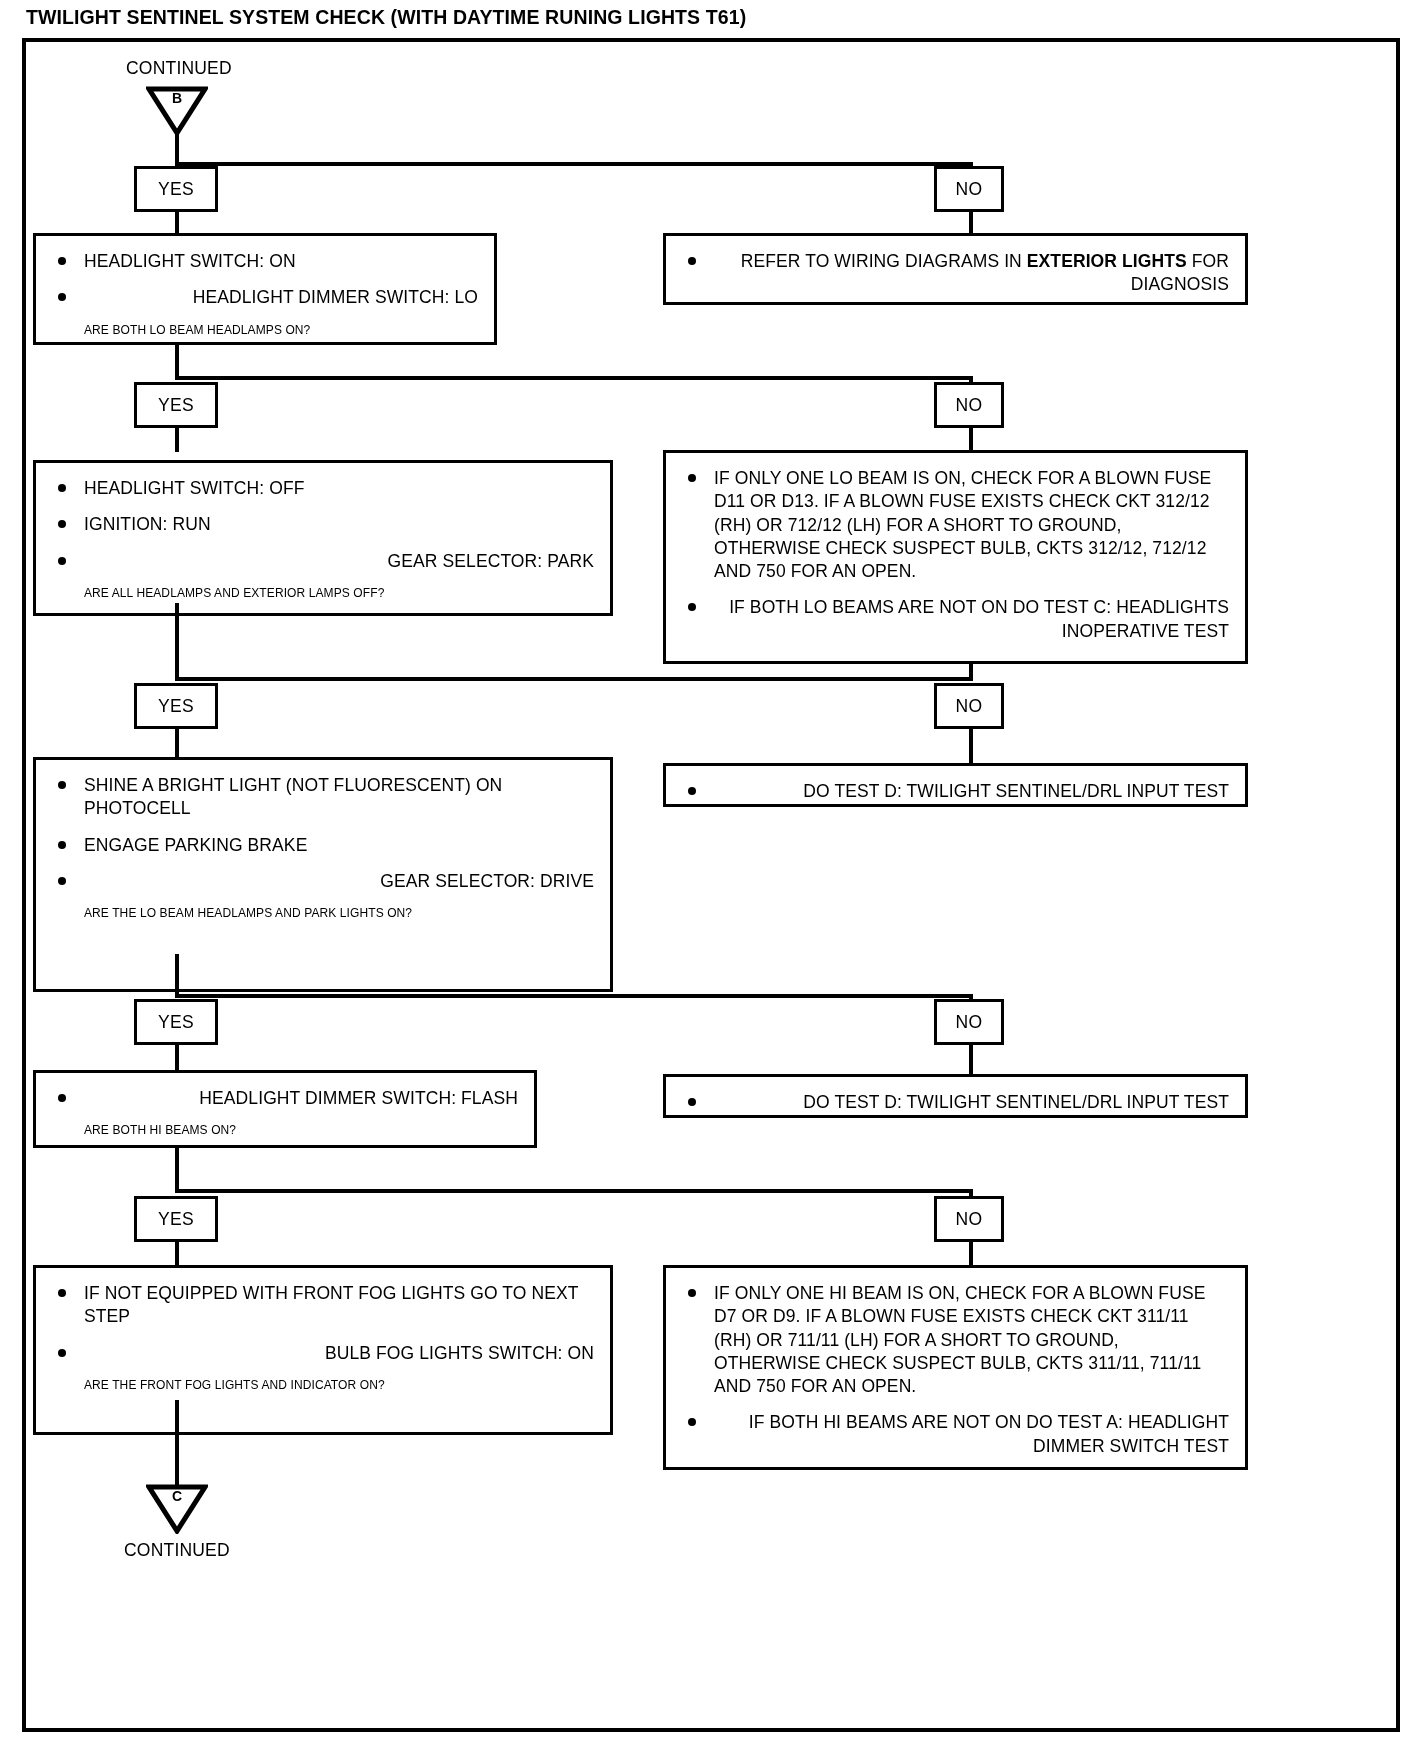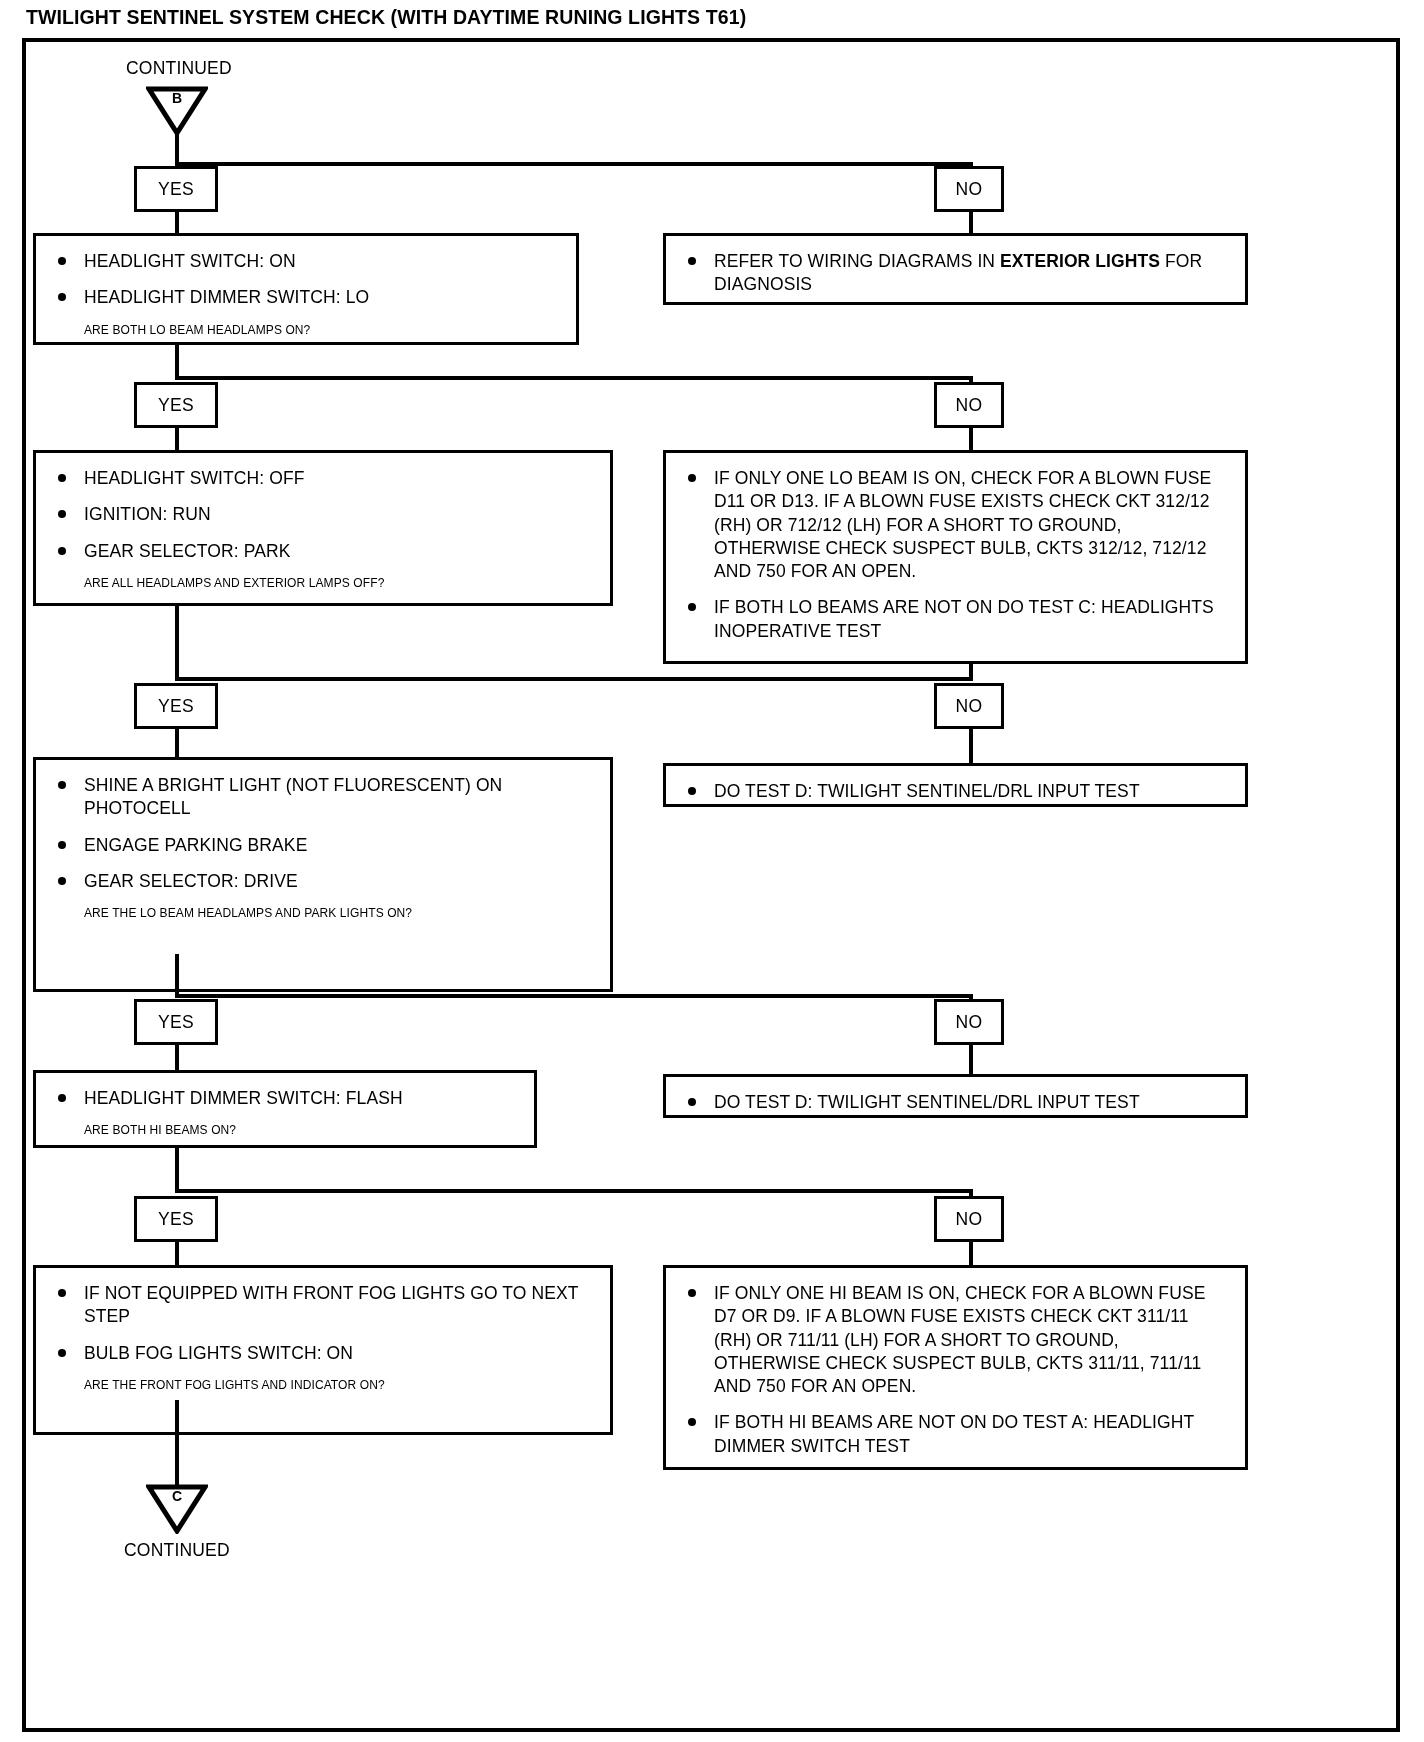--- a/index.html
+++ b/index.html
@@ -46,21 +46,21 @@
     margin: 0; padding: 0;
   }
   .textbox li {
     position: relative;
     padding-left: 32px;
     margin-bottom: 13px;
     font-size: 17.5px;
     line-height: 1.33;
     letter-spacing: 0.1px;
   }
-  .textbox li:last-child { margin-bottom: 0; }
+  .textbox li:last-child { margin-bottom: 0; text-align: right; }
   .textbox li .bullet {
     position: absolute;
     left: 6px; top: 7px;
     width: 8px; height: 8px;
     background: #000;
     border-radius: 50%;
   }
   .textbox .qline {
     font-size: 12px;
     line-height: 1.33;
@@ -124,21 +124,21 @@
 <div class="hline" style="left:175px; top:162px; width:798px;"></div>
 <div class="vline" style="left:175px; top:162px; height:24px;"></div>
 <div class="vline" style="left:969px; top:162px; height:24px;"></div>
 
 <div class="ynbox" style="left:134px; top:166px; width:84px; height:46px;">YES</div>
 <div class="ynbox" style="left:934px; top:166px; width:70px; height:46px;">NO</div>
 
 <div class="vline" style="left:175px; top:210px; height:26px;"></div>
 <div class="vline" style="left:969px; top:210px; height:26px;"></div>
 
-<div class="textbox" style="left:33px; top:233px; width:546px; height:112px;">
+<div class="textbox" style="left:33px; top:233px; width:464px; height:112px;">
   <ul>
     <li><span class="bullet"></span><span>HEADLIGHT SWITCH: ON</span></li>
     <li><span class="bullet"></span><span>HEADLIGHT DIMMER SWITCH: LO</span></li>
   </ul>
   <div class="qline">ARE BOTH LO BEAM HEADLAMPS ON?</div>
 </div>
 
 <div class="textbox" style="left:663px; top:233px; width:585px; height:72px;">
   <ul>
     <li><span class="bullet"></span><span>REFER TO WIRING DIAGRAMS IN <b>EXTERIOR LIGHTS</b> FOR DIAGNOSIS</span></li>
@@ -148,21 +148,21 @@
 <div class="vline" style="left:175px; top:342px; height:36px;"></div>
 <div class="hline" style="left:175px; top:376px; width:798px;"></div>
 <div class="vline" style="left:969px; top:376px; height:24px;"></div>
 
 <div class="ynbox" style="left:134px; top:382px; width:84px; height:46px;">YES</div>
 <div class="ynbox" style="left:934px; top:382px; width:70px; height:46px;">NO</div>
 
 <div class="vline" style="left:175px; top:426px; height:26px;"></div>
 <div class="vline" style="left:969px; top:426px; height:26px;"></div>
 
-<div class="textbox" style="left:33px; top:450px; width:580px; height:156px;">
+<div class="textbox" style="left:33px; top:460px; width:580px; height:156px;">
   <ul>
     <li><span class="bullet"></span><span>HEADLIGHT SWITCH: OFF</span></li>
     <li><span class="bullet"></span><span>IGNITION: RUN</span></li>
     <li><span class="bullet"></span><span>GEAR SELECTOR: PARK</span></li>
   </ul>
   <div class="qline">ARE ALL HEADLAMPS AND EXTERIOR LAMPS OFF?</div>
 </div>
 
 <div class="textbox" style="left:663px; top:450px; width:585px; height:214px;">
   <ul>

